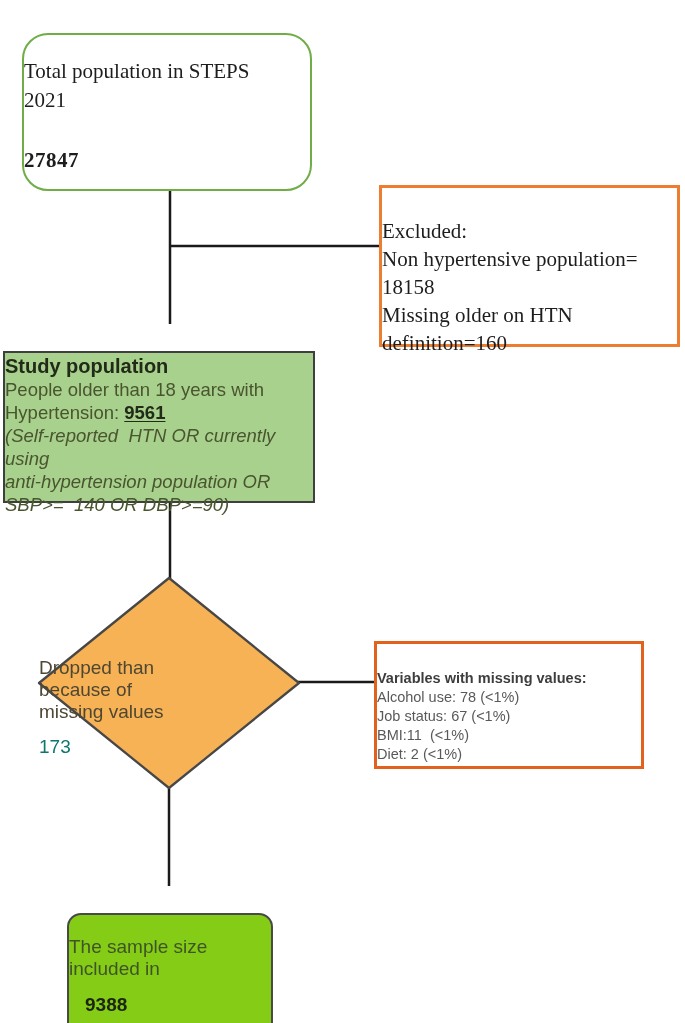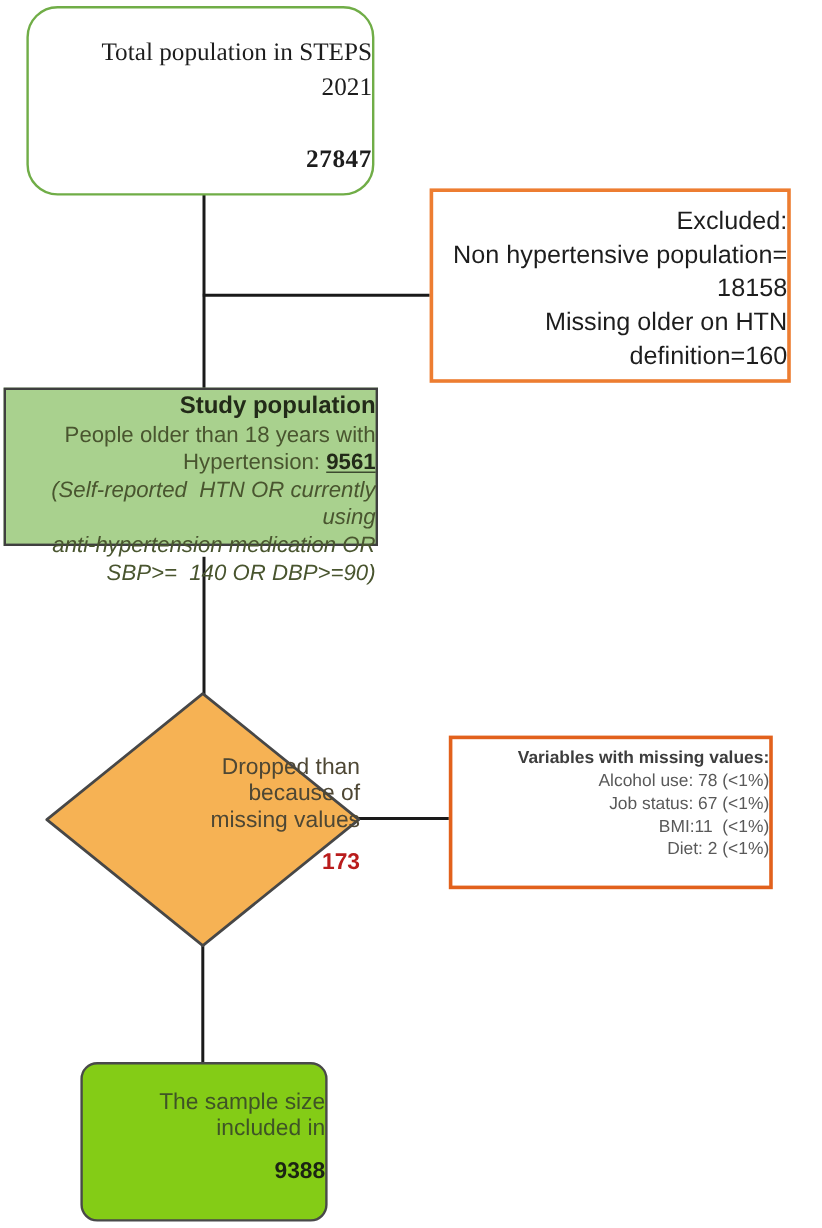--- a/index.html
+++ b/index.html
@@ -1,49 +1,49 @@
 <!DOCTYPE html>
 <html><head>
 <meta charset="utf-8">
 <style>
   html,body{margin:0;padding:0;background:#ffffff;}
   .stage{position:relative;width:685px;height:1023px;background:#ffffff;overflow:hidden;}
   svg.wires{position:absolute;left:0;top:0;z-index:0;}
-  .box{position:absolute;box-sizing:border-box;text-align:right;z-index:1;background:#ffffff;}
+  .box{position:absolute;box-sizing:border-box;text-align:left;z-index:1;background:#ffffff;margin-top:28px;}
   .line{white-space:pre-wrap;}
 
   
   #total-box{left:22px;top:5px;width:290px;height:158px;border:2px solid #70ad47;
     border-radius:26px;font-family:"Liberation Serif",serif;font-size:21px;line-height:29px;
     color:#1d1d1d;padding-top:22px;}
   #total-box .value{font-weight:bold;margin-top:31px;letter-spacing:.5px;}
 
   
-  #excluded-box{left:358px;top:157px;width:301px;height:162px;border:3px solid #ed7d31;
-    font-family:Liberation Sans, sans-serif;font-size:21px;line-height:28px;color:#1d1d1d;
-    padding-top:11px;}
+  #excluded-box{left:379px;top:157px;width:301px;height:162px;border:3px solid #ed7d31;
+    font-family:Liberation Serif, serif;font-size:21px;line-height:28px;color:#1d1d1d;
+    padding-top:29px;}
 
   
-  #study-box{left:3px;top:323px;width:312px;height:132px;background:#a9d18e;
+  #study-box{left:3px;top:323px;width:312px;height:152px;background:#a9d18e;
     border:2.5px solid #3f3f3f;font-family:"Liberation Sans",sans-serif;font-size:18.5px;
     line-height:23px;color:#49552f;padding-top:2px;}
   #study-box .title{font-weight:bold;font-size:20px;color:#222a18;}
   #study-box .italic{font-style:italic;}
   #study-box .value{font-weight:bold;text-decoration:underline;text-underline-offset:2px;
     color:#222a18;}
 
   
   #diamond-label{left:39px;top:629px;width:261px;background:transparent;
     font-family:"Liberation Sans",sans-serif;font-size:19px;line-height:22px;color:#4e4734;}
-  #diamond-label .value{font-weight:bold;margin-top:13px;color:#b91c1c;}
+  #diamond-label .value{font-weight:normal;margin-top:13px;color:#0f766e;}
 
   
   #variables-box{left:374px;top:613px;width:270px;height:128px;border:3px solid #e2611c;
     font-family:"Liberation Sans",sans-serif;font-size:14.5px;line-height:19px;color:#595959;
-    padding-top:7px;}
+    padding-top:25px;}
   #variables-box .title{font-weight:bold;color:#3d3d3d;}
 
   
   #sample-box{left:67px;top:885px;width:206px;height:133px;background:#84cc16;
     border:2.5px solid #494949;border-radius:14px;font-family:"Liberation Sans",sans-serif;
     font-size:19px;line-height:22px;color:#3f5426;padding-top:21px;}
   #sample-box .value{font-weight:bold;margin-top:14px;color:#1c2413;padding-left:16px;}
 </style>
 </head>
 <body>
@@ -71,21 +71,21 @@
     <div class="line">18158</div>
     <div class="line">Missing older on HTN</div>
     <div class="line">definition=160</div>
   </div>
 
   <div class="box" id="study-box">
     <div class="title line">Study population</div>
     <div class="line">People older than 18 years with</div>
     <div class="line"><span>Hypertension: </span><span class="value">9561</span></div>
     <div class="italic line">(Self-reported  HTN OR currently using</div>
-    <div class="italic line">anti-hypertension medication OR</div>
+    <div class="italic line">anti-hypertension population OR</div>
     <div class="italic line">SBP&gt;=  140 OR DBP&gt;=90)</div>
   </div>
 
   <div class="box" id="diamond-label">
     <div class="line">Dropped than</div>
     <div class="line">because of</div>
     <div class="line">missing values</div>
     <div class="value">173</div>
   </div>
 

